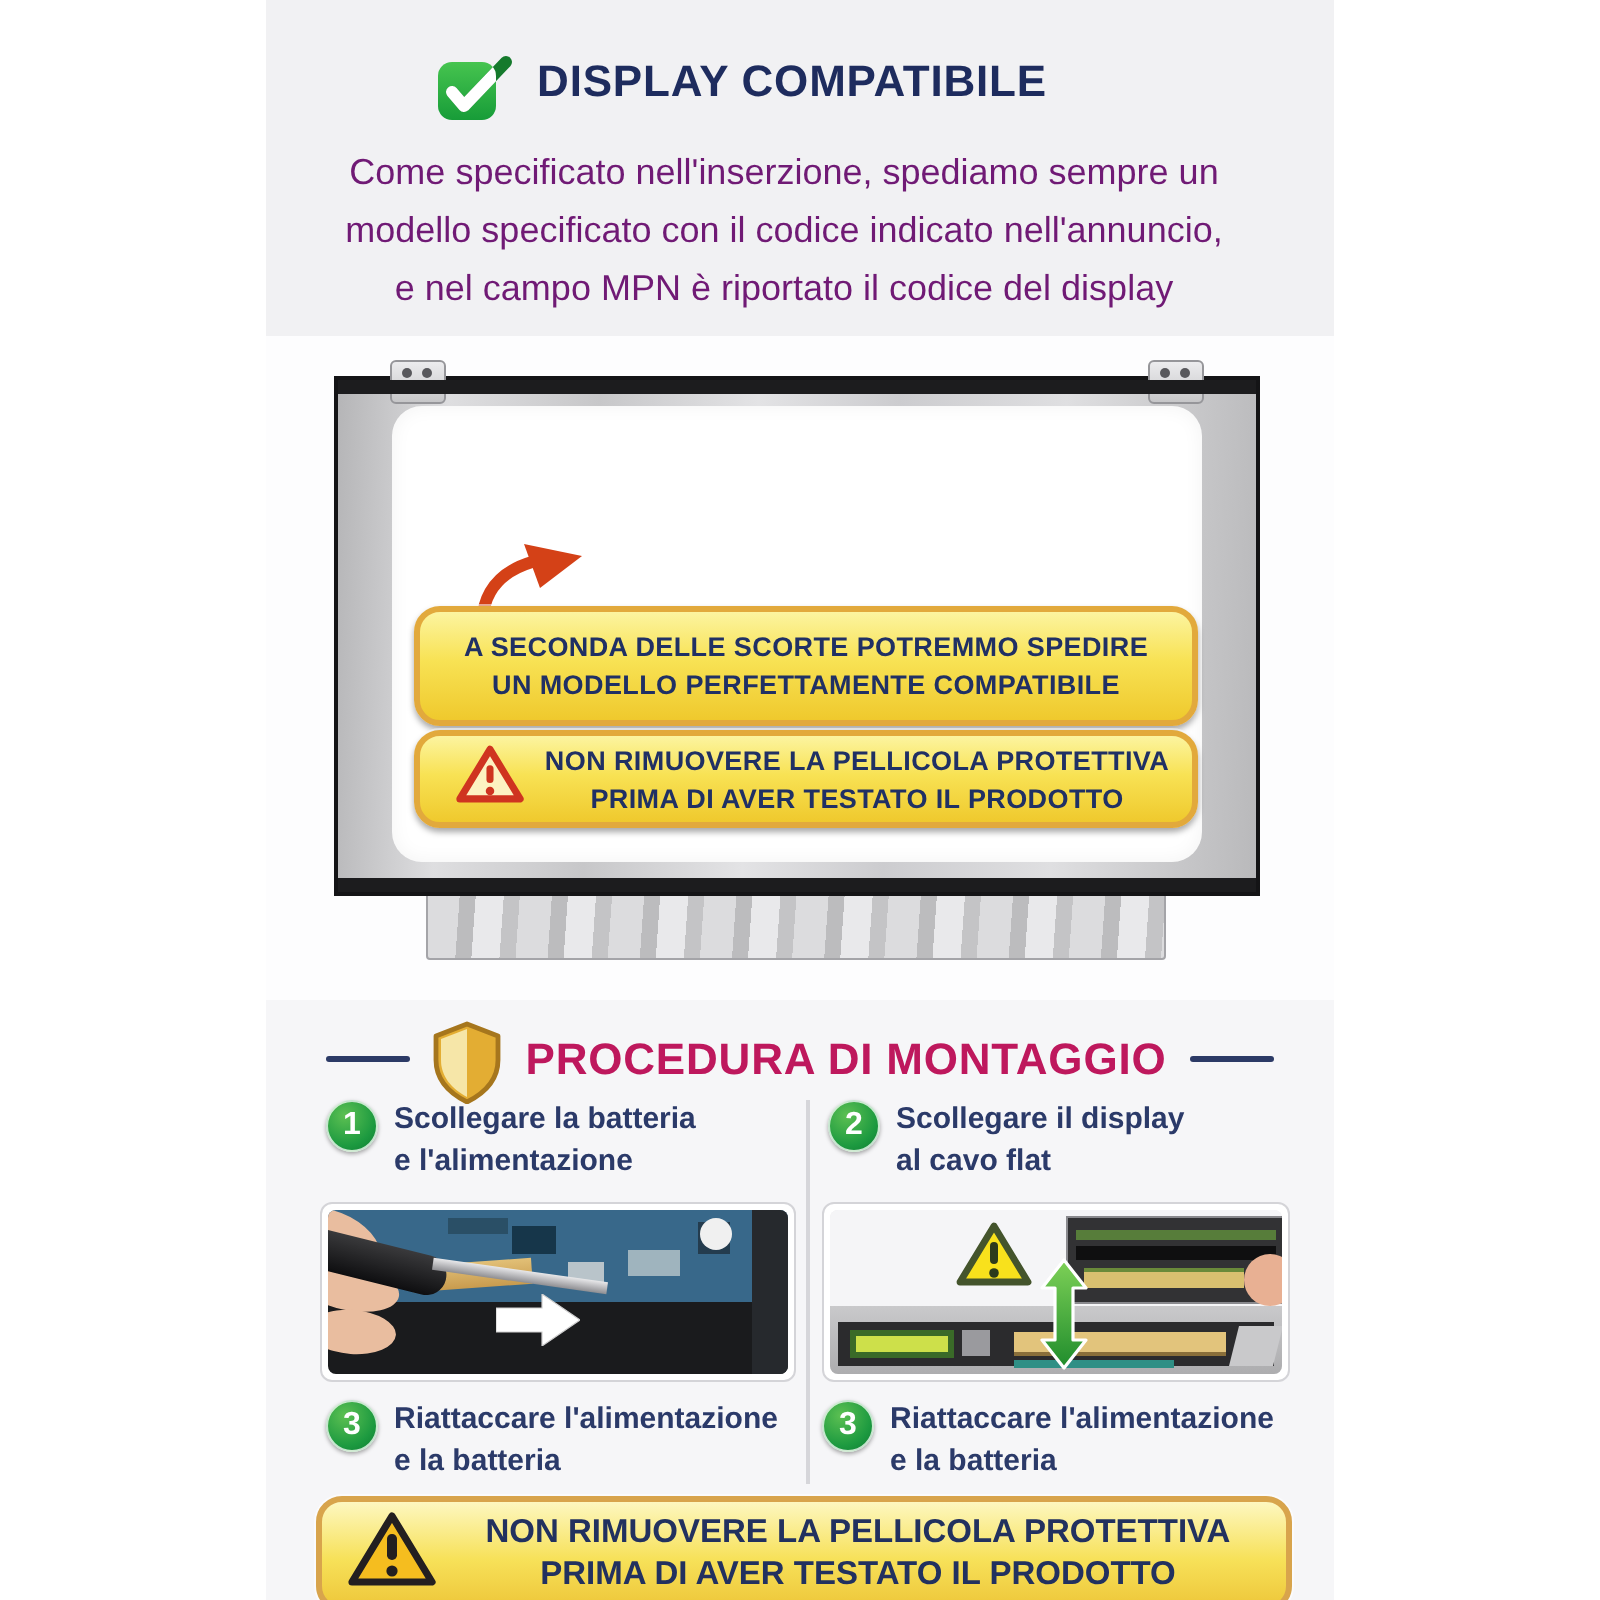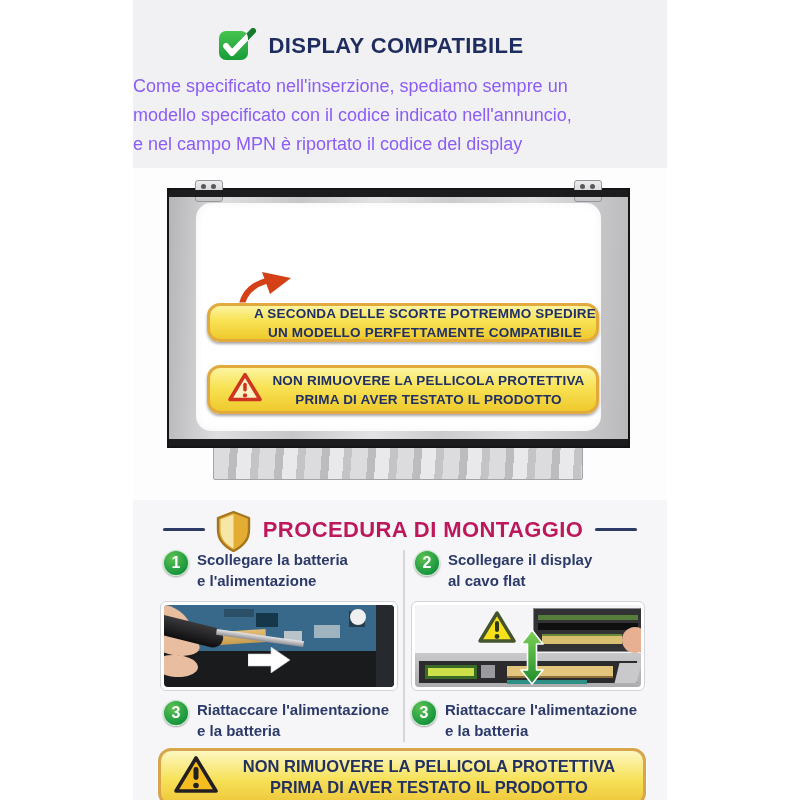--- a/index.html
+++ b/index.html
@@ -4,24 +4,24 @@
 <style>
   * { margin:0; padding:0; box-sizing:border-box; }
   body { width:800px; height:800px; background:#ffffff; overflow:hidden;
          font-family:"Liberation Sans", sans-serif; position:relative; }
   .column { position:absolute; left:133px; top:0; width:534px; height:800px; background:#f1f1f3; }
   .figure-bg { position:absolute; left:0; top:168px; width:534px; height:332px; background:#fdfdfe; }
   .lower-bg  { position:absolute; left:0; top:500px; width:534px; height:300px; background:#f6f6f8; }
 
   
   .title-row { position:absolute; top:28px; left:0; width:476px; height:36px;
-               display:flex; align-items:center; justify-content:center; gap:12px; }
+               display:flex; align-items:flex-start; justify-content:center; gap:12px; }
   .title { font-size:22px; font-weight:bold; color:#1e2c5e; letter-spacing:0.4px; }
-  .paragraph { position:absolute; top:72px; left:0; width:518px; 
-               color:#8b5cf6; font-size:18px; line-height:29px; }
+  .paragraph { position:absolute; top:72px; left:0; width:518px; text-align:center;
+               color:#701a75; font-size:18px; line-height:29px; }
 
   
   .panel { position:absolute; left:34px; top:188px; width:463px; height:260px;
            border:2px solid #141416;
            background:linear-gradient(92deg,#b5b5b7 0%,#dedee0 12%,#c7c7c9 28%,#e3e3e5 45%,#cccccf 60%,#dfdfe1 78%,#b9b9bb 100%); }
   .panel-strip-top { position:absolute; top:0; left:0; right:0; height:7px; background:#1c1c1e; }
   .panel-strip-bottom { position:absolute; bottom:0; left:0; right:0; height:7px; background:#1c1c1e; }
   .bracket { position:absolute; top:-10px; width:28px; height:22px; border:1px solid #96969a;
              border-radius:3px; background:linear-gradient(#ececee,#c6c6c8); }
   .bracket.left { left:26px; } .bracket.right { right:26px; }
@@ -32,21 +32,21 @@
   .foil { position:absolute; left:80px; top:444px; width:370px; height:36px;
           border:1px solid #a4a4a8; border-radius:2px;
           background:repeating-linear-gradient(94deg,#dcdcde 0 16px,#bcbcbe 16px 24px,#e9e9eb 24px 38px,#c4c4c6 38px 46px); }
 
   .ylabel { position:absolute; left:38px; width:392px; border:3px solid #e2a93c; border-radius:13px;
             background:linear-gradient(180deg,#fcf4a0 0%,#f8e254 45%,#efc92d 100%);
             box-shadow:0 2px 3px rgba(0,0,0,0.35), 0 0 0 1px rgba(255,255,255,0.55);
             display:flex; align-items:center; justify-content:center; }
   .ylabel .txt { text-align:center; color:#203064; font-weight:bold; font-size:13.5px;
                  line-height:19px; letter-spacing:0.2px; white-space:nowrap; }
-  .label-stock { top:113px; height:39px;justify-content:flex-end; }
+  .label-stock { top:113px; height:60px; }
   .label-film  { top:175px; height:49px; gap:9px; padding-left:6px; }
   .red-arrow { position:absolute; left:64px; top:82px; }
 
   
   .proc-heading { position:absolute; left:0; top:512px; width:534px; height:40px; }
   .hline { position:absolute; top:16px; height:3px; background:#2c3a66; border-radius:2px; }
   .hline.l { left:30px; width:42px; } .hline.r { right:30px; width:42px; }
   .shield { position:absolute; left:82px; top:-2px; }
   .proc-title { position:absolute; left:122px; top:5px; width:336px; text-align:center;
                 font-size:22px; font-weight:bold; color:#be185d; letter-spacing:0.4px; }

